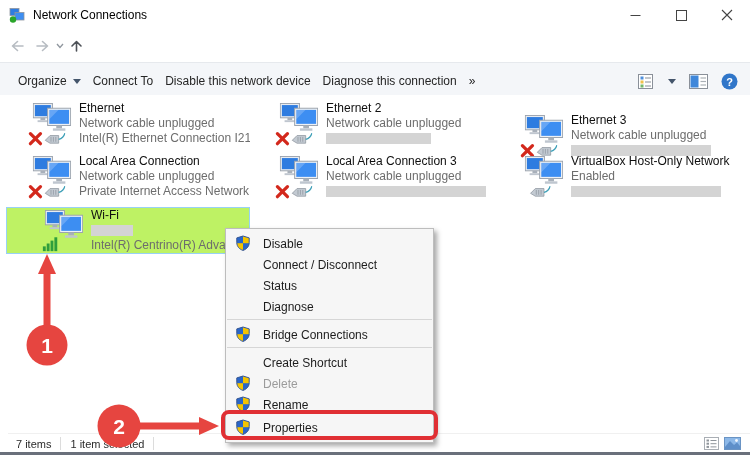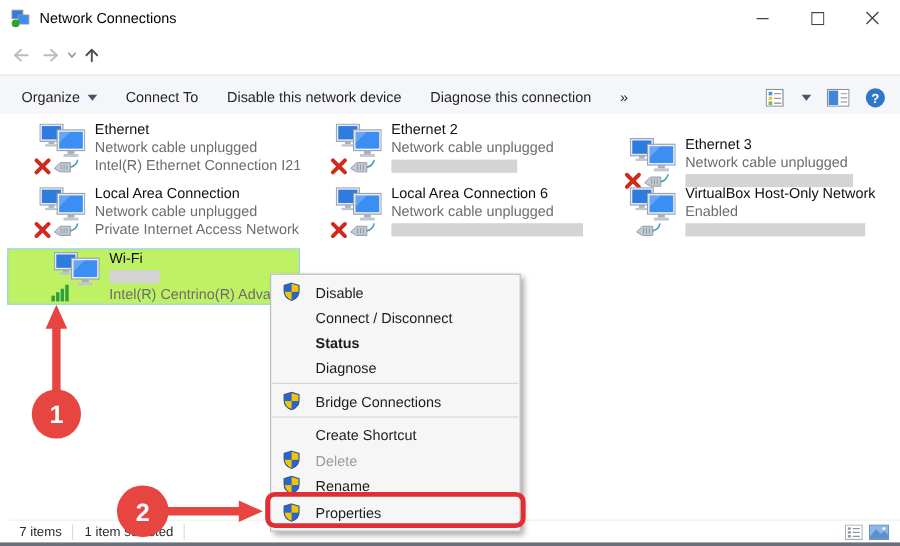--- a/index.html
+++ b/index.html
@@ -23,40 +23,40 @@
   .addr-spacer{flex:1;}
   .addr-chevron{padding:0 10px;}
   .addr-divider{width:1px;height:24px;background:#d9d9d9;}
   .refresh-seg{width:32px;height:24px;display:flex;align-items:center;justify-content:center;}
   .search-box{position:absolute;left:548px;top:33px;width:192px;height:26px;border:1px solid #d9d9d9;background:#fff;display:flex;align-items:center;box-sizing:border-box;}
   .search-input{flex:1;border:0;outline:0;height:20px;margin-left:6px;font-family:inherit;font-size:12px;}
   .search-mag{margin-right:8px;flex:0 0 auto;}
 
   
   .toolbar{position:absolute;top:62px;left:0;right:0;height:38px;background:#f4f6f9;border-top:1px solid #e6e9ed;border-bottom:1px solid #e0e3e8;display:flex;align-items:center;box-sizing:border-box;}
-  .tb-item{margin-left:24px;white-space:nowrap;color:#262626;display:flex;align-items:center;}
+  .tb-item{margin-left:12px;white-space:nowrap;color:#262626;display:flex;align-items:center;}
   .tb-item.first{margin-left:18px;}
   .caret-down{width:0;height:0;border-left:4px solid transparent;border-right:4px solid transparent;border-top:5px solid #44556b;margin-left:6px;}
   .tb-right{margin-left:auto;display:flex;align-items:center;margin-right:12px;gap:13px;}
   .views-group{display:flex;align-items:center;gap:6px;}
 
   
   .content{position:absolute;top:95px;left:0;right:0;bottom:22px;background:#fff;}
   .tile{position:absolute;width:242px;height:48px;display:flex;box-sizing:border-box;padding-left:20px;}
   .tile.selected{background:#bef264;border:1px solid #98d1f5;padding-left:33px;}
   .tile-icon{flex:0 0 auto;margin-top:1px;}
   .tile-text{margin-left:5px;padding-top:0;overflow:hidden;white-space:nowrap;}
   .tile-title{color:#0f0f0f;line-height:15px;}
   .tile-sub{color:#6d6d6d;line-height:15px;}
   .redact{display:inline-block;height:11px;background:#d4d4d4;vertical-align:middle;}
 
   
   .menu{position:absolute;left:225px;top:228px;width:209px;background:#f6f6f6;border:1px solid #bdbdbd;box-shadow:3px 3px 5px rgba(0,0,0,0.35);padding:4px 0;z-index:10;box-sizing:border-box;}
   .menu-item{position:relative;height:21px;display:flex;align-items:center;padding-left:37px;color:#1c1c1c;}
-  .menu-item.bold{font-weight:bold;}
+  .menu-item.bold{font-weight:normal;}
   .menu-item.disabled{color:#9b9b9b;}
   .menu-shield{position:absolute;left:9px;top:2px;}
   .menu-sep{height:1px;background:#d6d6d6;margin:2px 1px 4px 1px;}
   .menu-item.props{margin-top:2px;}
 
   .red-box{position:absolute;left:221px;top:410px;width:217px;height:30px;border:4px solid #e02f34;border-radius:8px;z-index:12;box-sizing:border-box;}
 
   
   .statusbar{position:absolute;left:8px;right:0;top:433px;height:19px;background:#fff;border-top:1px solid #f0f0f0;display:flex;align-items:center;font-size:11px;color:#2b2b2b;}
   .sb-text{margin-left:8px;white-space:nowrap;}
@@ -298,21 +298,21 @@
     <div class="tile" style="left:255px;top:59px">
       <svg class="tile-icon" width="46" height="46" viewBox="0 0 48 46">
         <use href="#sym-monitors" xlink:href="#sym-monitors" x="5" y="0" width="40" height="34"></use>
         <g stroke="#d3281c" stroke-width="3.4" stroke-linecap="round">
             <line x1="2.5" y1="32" x2="13" y2="42.5"></line>
             <line x1="13" y1="32" x2="2.5" y2="42.5"></line>
           </g>
         <use href="#sym-plug" xlink:href="#sym-plug" x="17" y="31" width="22" height="14"></use>
       </svg>
       <div class="tile-text">
-        <div class="tile-title">Local Area Connection 6</div>
+        <div class="tile-title">Local Area Connection 3</div>
         <div class="tile-sub">Network cable unplugged</div>
         <div class="tile-sub"><span class="redact" style="width:160px"></span></div>
       </div>
     </div>
 
     <div class="tile" style="left:500px;top:59px">
       <svg class="tile-icon" width="46" height="46" viewBox="0 0 48 46">
         <use href="#sym-monitors" xlink:href="#sym-monitors" x="5" y="0" width="40" height="34"></use>
         <use href="#sym-plug" xlink:href="#sym-plug" x="10" y="31" width="22" height="14"></use>
       </svg>

